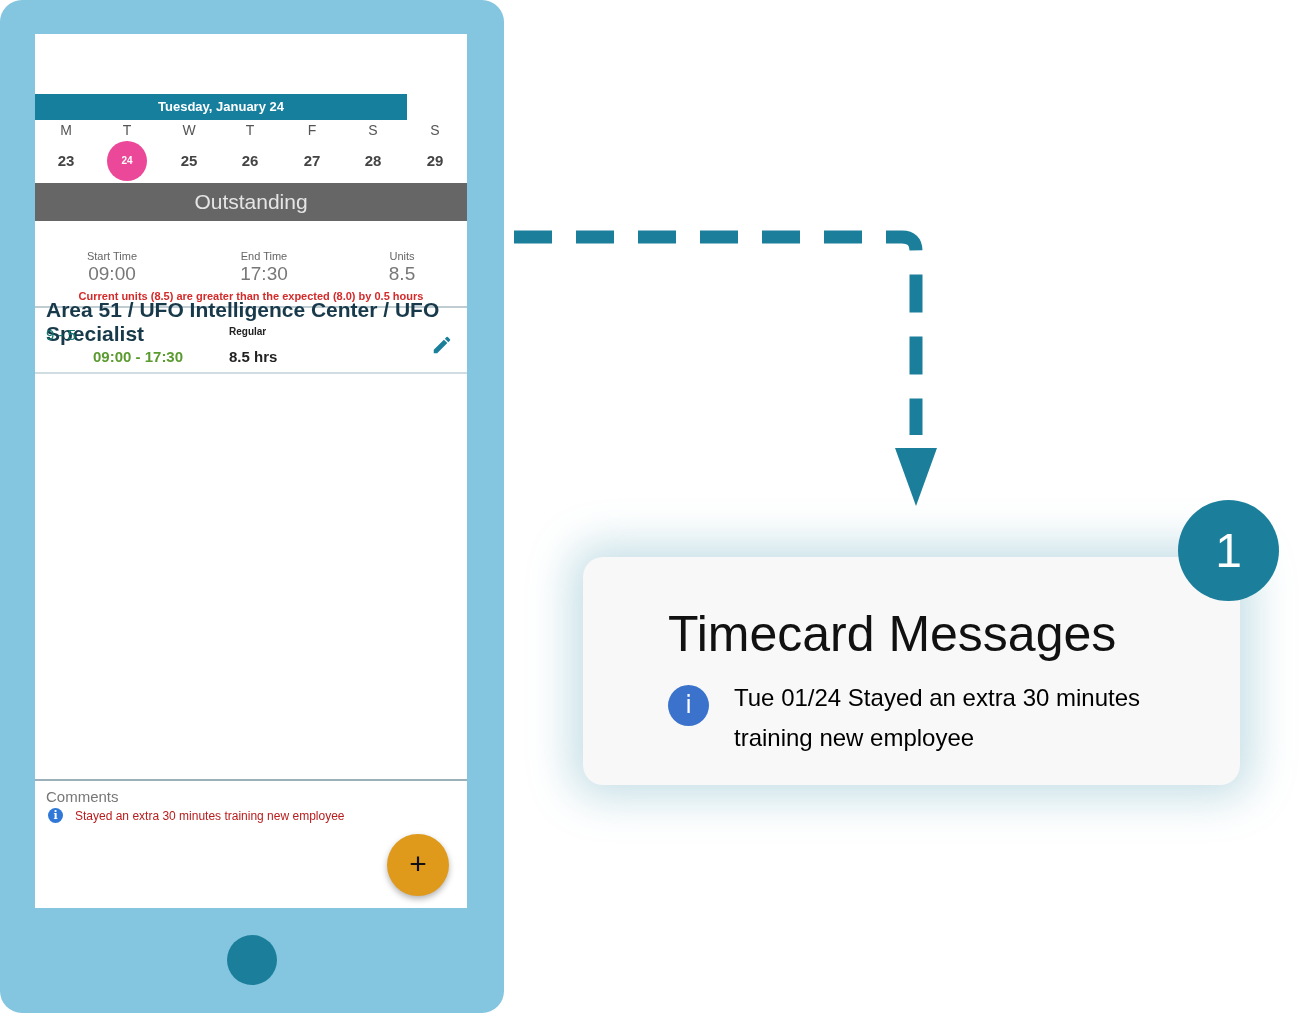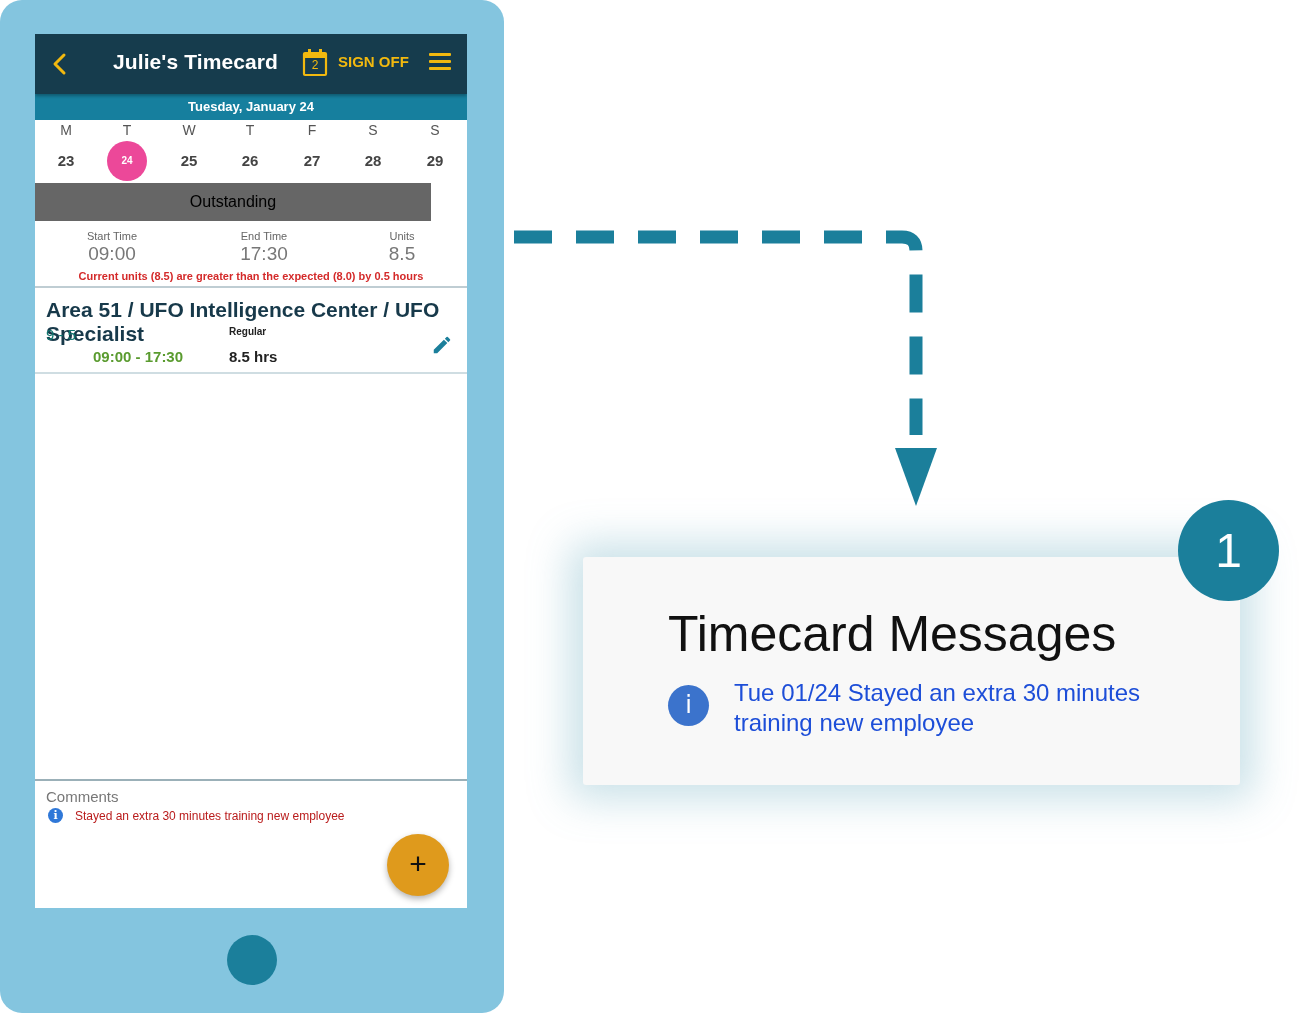--- a/index.html
+++ b/index.html
@@ -14,31 +14,31 @@
   
   .appbar { position: absolute; left: 0; top: 0; width: 432px; height: 60px; background: #163c4d; display: flex; align-items: center; box-shadow: 0 2px 3px rgba(0,0,0,0.3); z-index: 2; }
   .back-btn { position: absolute; left: 14px; top: 16px; width: 22px; height: 28px; cursor: pointer; }
   .title { position: absolute; left: 78px; top: 16px; color: #ffffff; font-size: 21px; font-weight: bold; letter-spacing: 0.1px; }
   .cal-btn { position: absolute; left: 267px; top: 15px; width: 26px; height: 28px; cursor: pointer; }
   .cal-num { position: absolute; left: 0; top: 9px; width: 26px; text-align: center; color: #f2b90f; font-size: 12px; }
   .signoff { position: absolute; left: 303px; top: 19px; color: #f2b90f; font-size: 15px; font-weight: bold; cursor: pointer; }
   .menu-btn { position: absolute; left: 394px; top: 19px; width: 22px; height: 18px; cursor: pointer; }
   .menu-btn span { display: block; height: 3px; background: #f2b90f; margin-bottom: 4px; border-radius: 1px; }
 
-  .datebar { position: absolute; left: 0; top: 60px; width: 432px; height: 26px; background: #167f9e; color: #ffffff; font-size: 13px; font-weight: bold; text-align: center; line-height: 26px; }
+  .datebar { position: absolute; left: 0; top: 60px; width: 372px; height: 26px; background: #167f9e; color: #ffffff; font-size: 13px; font-weight: bold; text-align: center; line-height: 26px; }
 
   .week { position: absolute; left: 0; top: 86px; width: 432px; height: 62px; }
   .day { position: absolute; top: 0; width: 62px; height: 62px; text-align: center; cursor: pointer; }
   .day .dow { position: absolute; top: 2px; left: 0; width: 100%; font-size: 14px; color: #555; }
   .day .num { position: absolute; top: 21px; left: 11px; width: 40px; height: 40px; line-height: 40px; font-size: 15px; font-weight: bold; color: #444; border-radius: 50%; }
   .day.selected .num { background: #ec4899; color: #ffffff; font-size: 10px; }
 
-  .status-bar { position: absolute; left: 0; top: 149px; width: 396px; height: 38px; background: #666666; color: #000000; font-size: 16px; text-align: center; line-height: 38px; }
+  .status-bar { position: absolute; left: 0; top: 149px; width: 432px; height: 38px; background: #666666; color: #e5e5e5; font-size: 21px; text-align: center; line-height: 38px; }
 
-  .summary { position: absolute; left: 0; top: 184px; width: 432px; height: 70px; border-bottom: 2px solid #bfcdd3; padding-left: 44px; }
+  .summary { position: absolute; left: 0; top: 204px; width: 432px; height: 70px; border-bottom: 2px solid #bfcdd3; padding-left: 44px; }
   .sum-col { position: absolute; top: 12px; text-align: center; }
   .sum-col .lbl { font-size: 11px; color: #666; }
   .sum-col .val { font-size: 19px; color: #777; margin-top: 1px; }
   .warning { position: absolute; top: 52px; left: 0; width: 432px; text-align: center; color: #d42a2a; font-size: 11px; font-weight: bold; }
 
   .entry { position: absolute; left: 0; top: 259px; width: 432px; height: 81px; border-bottom: 2px solid #cfdde2; cursor: pointer; }
   .entry .path { position: absolute; left: 11px; top: 5px; color: #17394a; font-size: 21px; font-weight: bold; }
   .entry .sched { position: absolute; left: 11px; top: 33px; color: #0f766e; font-size: 15px; }
   .entry .range { position: absolute; left: 11px; top: 55px; color: #5a9b2f; font-size: 15px; font-weight: bold; margin-left: 47px; }
   .entry .type { position: absolute; left: 194px; top: 33px; color: #222; font-size: 10px; font-weight: bold; }
@@ -51,53 +51,32 @@
   .info-sm { width: 15px; height: 15px; border-radius: 50%; background: #2f78d8; color: #fff; font-size: 11px; font-weight: bold; text-align: center; line-height: 15px; font-family: "DejaVu Serif", serif; }
   .comment-row .txt { margin-left: 12px; color: #b91c1c; font-size: 12px; }
 
   .fab { position: absolute; left: 352px; top: 800px; width: 62px; height: 62px; border-radius: 50%; background: #df9a1c; box-shadow: 0 3px 6px rgba(0,0,0,0.3); cursor: pointer; }
   .fab .plus { position: absolute; left: 0; top: 0; width: 62px; height: 62px; text-align: center; line-height: 60px; font-size: 30px; color: #111; font-weight: normal; }
 
   
   .connector { position: absolute; left: 500px; top: 220px; width: 460px; height: 300px; }
 
   
-  .card { position: absolute; left: 583px; top: 557px; width: 657px; height: 228px; background: #f8f8f8; border-radius: 3px; box-shadow: 0 0 40px 14px rgba(100,170,190,0.35); }
+  .card { position: absolute; left: 583px; top: 557px; width: 657px; height: 228px; background: #f8f8f8; border-radius: 20px; box-shadow: 0 0 40px 14px rgba(100,170,190,0.35); }
   .card .heading { position: absolute; left: 85px; top: 48px; font-size: 50px; color: #111; }
   .card .msg-icon { position: absolute; left: 85px; top: 128px; width: 41px; height: 41px; border-radius: 50%; background: #3b73cc; color: #fff; text-align: center; line-height: 41px; font-size: 24px; font-family: "DejaVu Sans", sans-serif; }
-  .card .msg-text { position: absolute; left: 151px; top: 121px; width: 460px; font-size: 24px; color: #1d4ed8; line-height: 30px; }
+  .card .msg-text { position: absolute; left: 151px; top: 121px; width: 460px; font-size: 24px; color: #000000; line-height: 40px; }
   .badge { position: absolute; left: 1178px; top: 500px; width: 101px; height: 101px; border-radius: 50%; background: #1b7f9b; color: #fff; text-align: center; line-height: 101px; font-size: 48px; }
 </style>
 </head>
 <body>
 
 <div class="phone">
   <div class="screen">
 
-    <div class="appbar">
-      <svg class="back-btn" viewBox="0 0 22 28">
-        <polyline points="15,5 6,14 15,23" fill="none" stroke="#f2b90f" stroke-width="3" stroke-linecap="round" stroke-linejoin="round"></polyline>
-      </svg>
-      <div class="title">Julie's Timecard</div>
-      <div class="cal-btn">
-        <svg width="26" height="28" viewBox="0 0 26 28" style="position:absolute;left:0;top:0;">
-          <rect x="2" y="4" width="22" height="22" rx="1" fill="none" stroke="#f2b90f" stroke-width="2.2"></rect>
-          <rect x="2" y="4" width="22" height="5" fill="#f2b90f"></rect>
-          <rect x="6" y="0" width="3" height="6" fill="#f2b90f"></rect>
-          <rect x="17" y="0" width="3" height="6" fill="#f2b90f"></rect>
-        </svg>
-        <div class="cal-num">2</div>
-      </div>
-      <div class="signoff">SIGN OFF</div>
-      <div class="menu-btn">
-        <span></span>
-          <span></span>
-          <span></span>
-      </div>
-    </div>
 
     <div class="datebar">Tuesday, January 24</div>
 
     <div class="week">
       <div class="day" style="left:0px">
         <div class="dow">M</div>
         <div class="num">23</div>
       </div>
       <div class="day selected" style="left:61px">
         <div class="dow">T</div>

